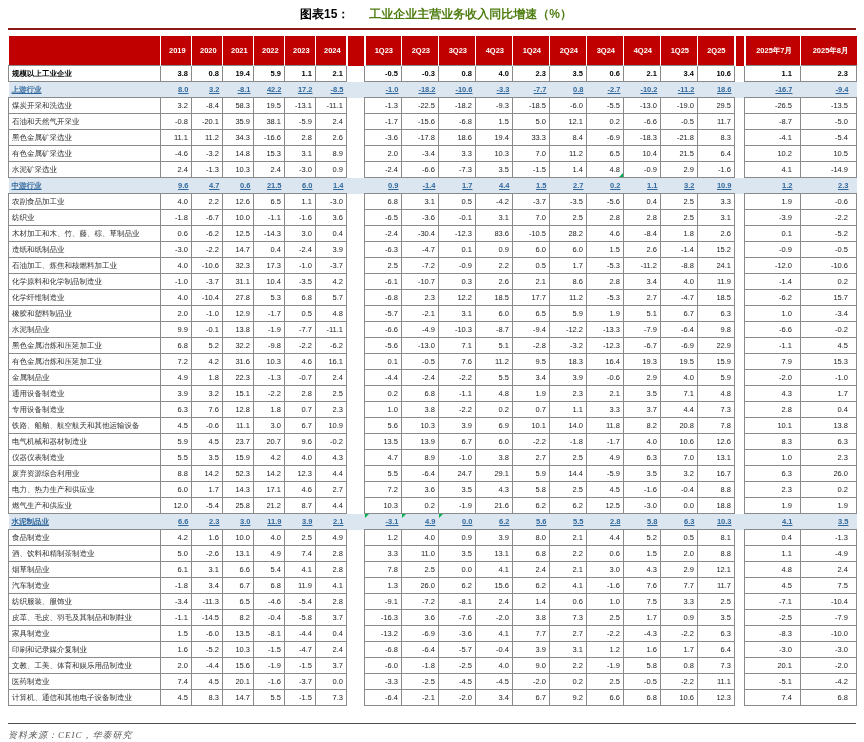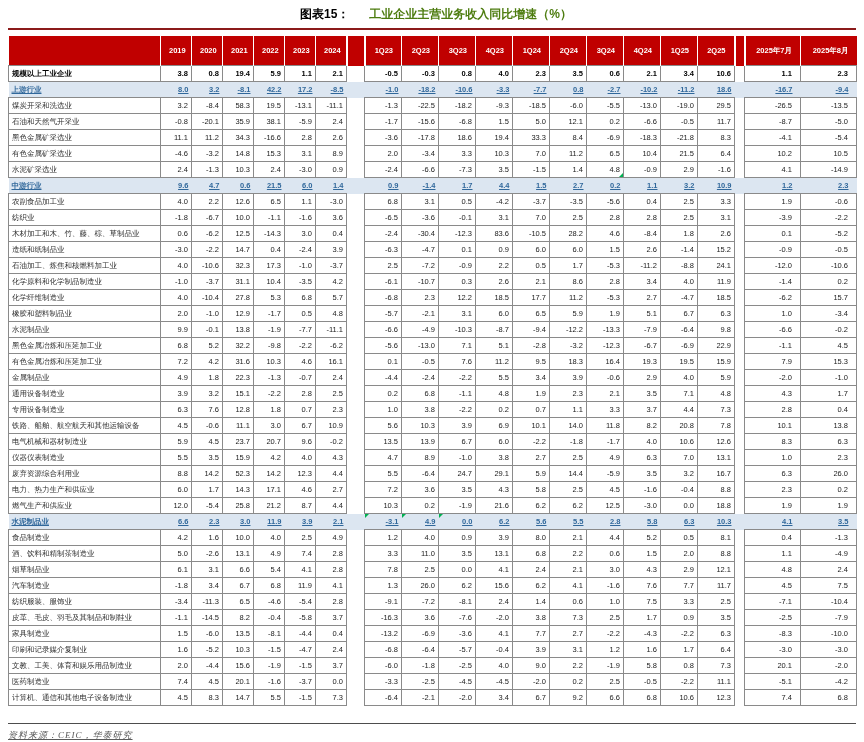--- a/index.html
+++ b/index.html
@@ -18,21 +18,21 @@
   td.val{text-align:right;padding-right:3px;border:1px solid #8a8a8a;color:#1a1a1a;position:relative;}
   td.m{padding-right:8px;}
   td.gap{border:none;background:#ffffff;}
   tr.total td{font-weight:bold;color:#000;}
   tr.section td{background:#dce6f1;color:#31689b;font-weight:bold;border-left:none;border-right:none;text-decoration:underline;}
   tr.section td.gap{background:#dce6f1;}
   .cm{position:absolute;width:0;height:0;}
   .cm-tl{top:0;left:0;border-top:4px solid #00b050;border-right:4px solid transparent;}
   .cm-br{bottom:0;right:0;border-bottom:4px solid #00b050;border-left:4px solid transparent;}
   .bottom-rule{height:1px;background:#4d4d4d;margin-top:17px;}
-  .source-note{font-size:9px;color:#5a5a5a;font-style:italic;font-family:"Liberation Serif","DejaVu Serif",serif;margin-top:5px;letter-spacing:1px;text-decoration:underline;}
+  .source-note{font-size:9px;color:#5a5a5a;font-style:italic;font-family:"Liberation Serif","DejaVu Serif",serif;margin-top:5px;letter-spacing:1px;}
 </style>
 </head>
 <body>
 
 <div class="figure">
   <div class="fig-header">
     <span class="exhibit-no">图表15：</span>
     <span class="fig-title">工业企业主营业务收入同比增速（%）</span>
   </div>
   <div class="title-rule"></div>

